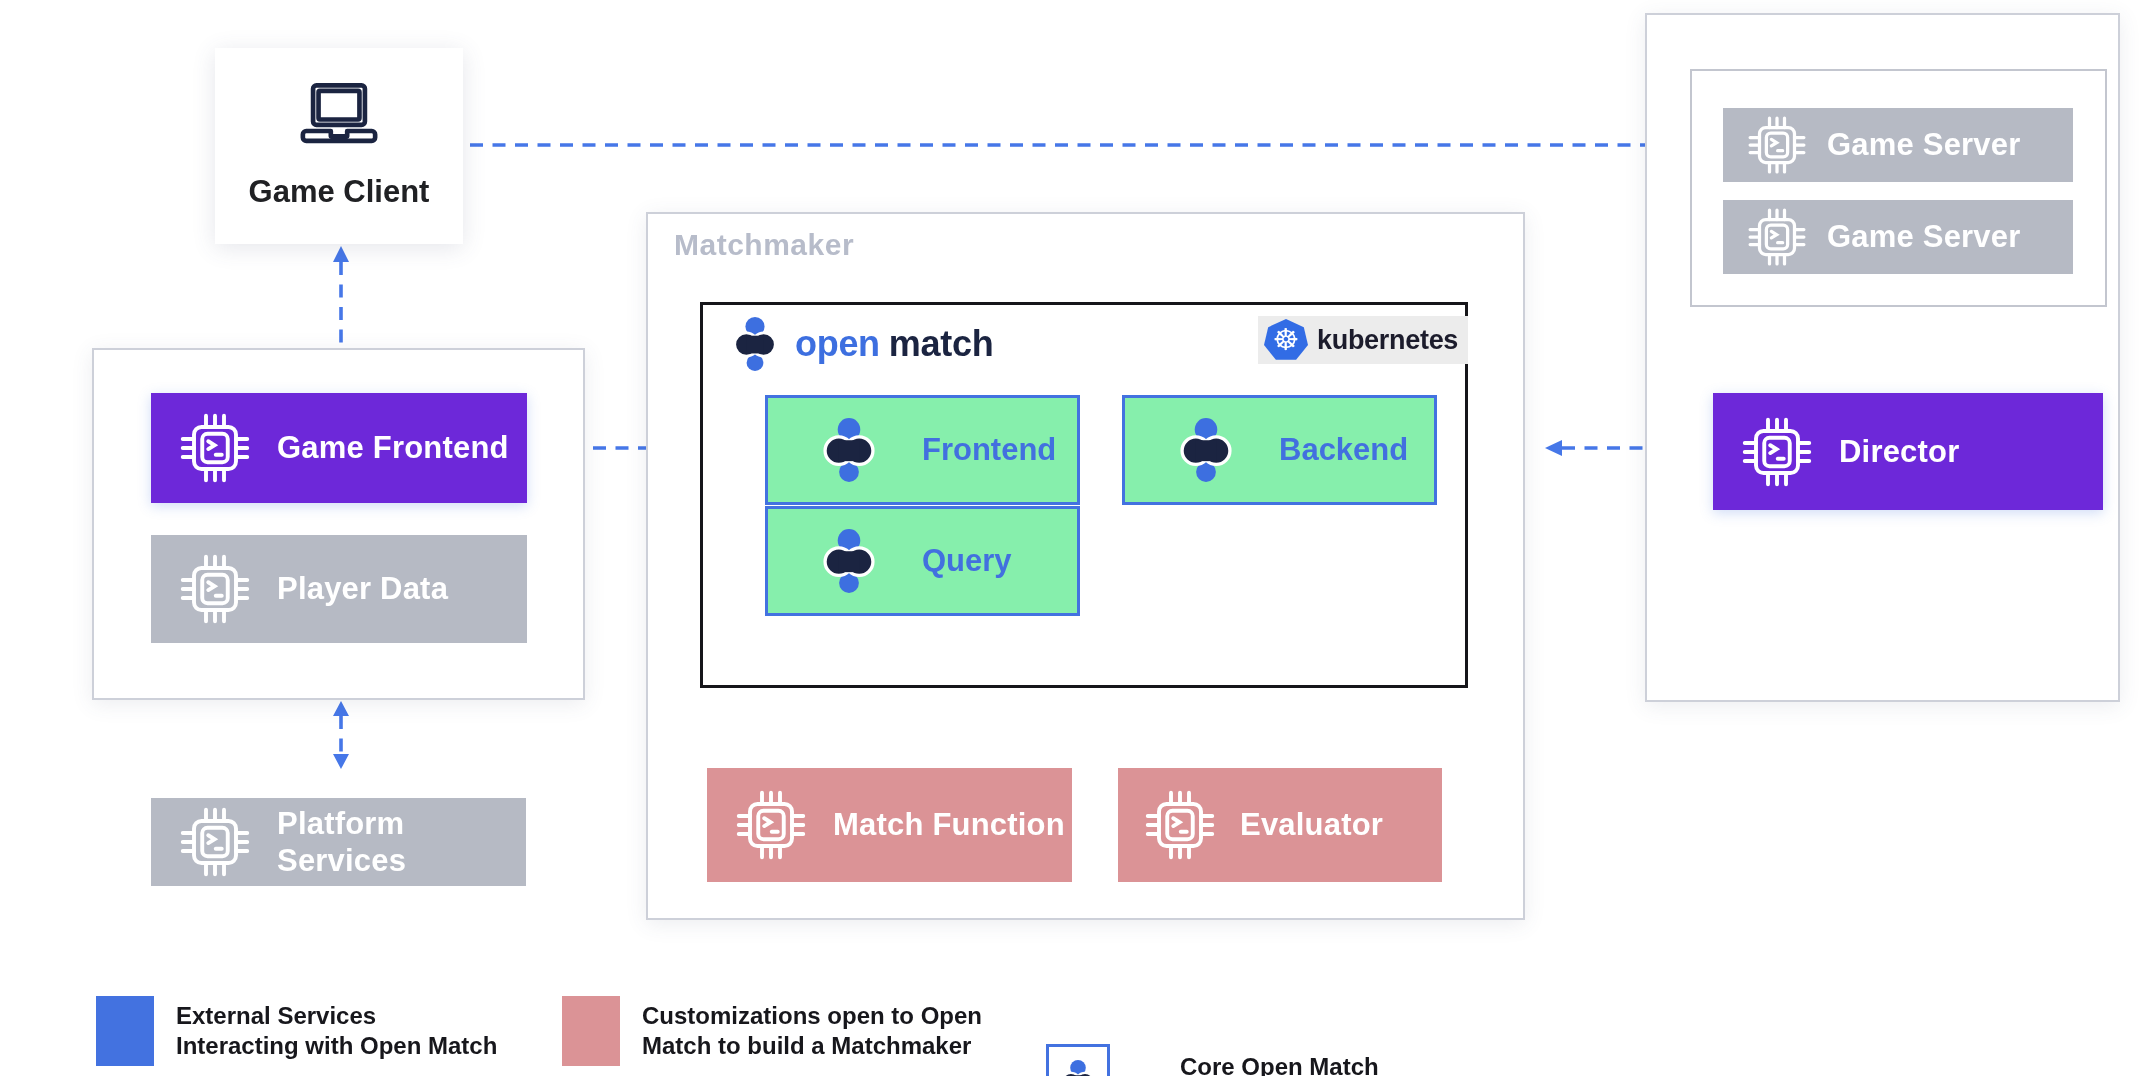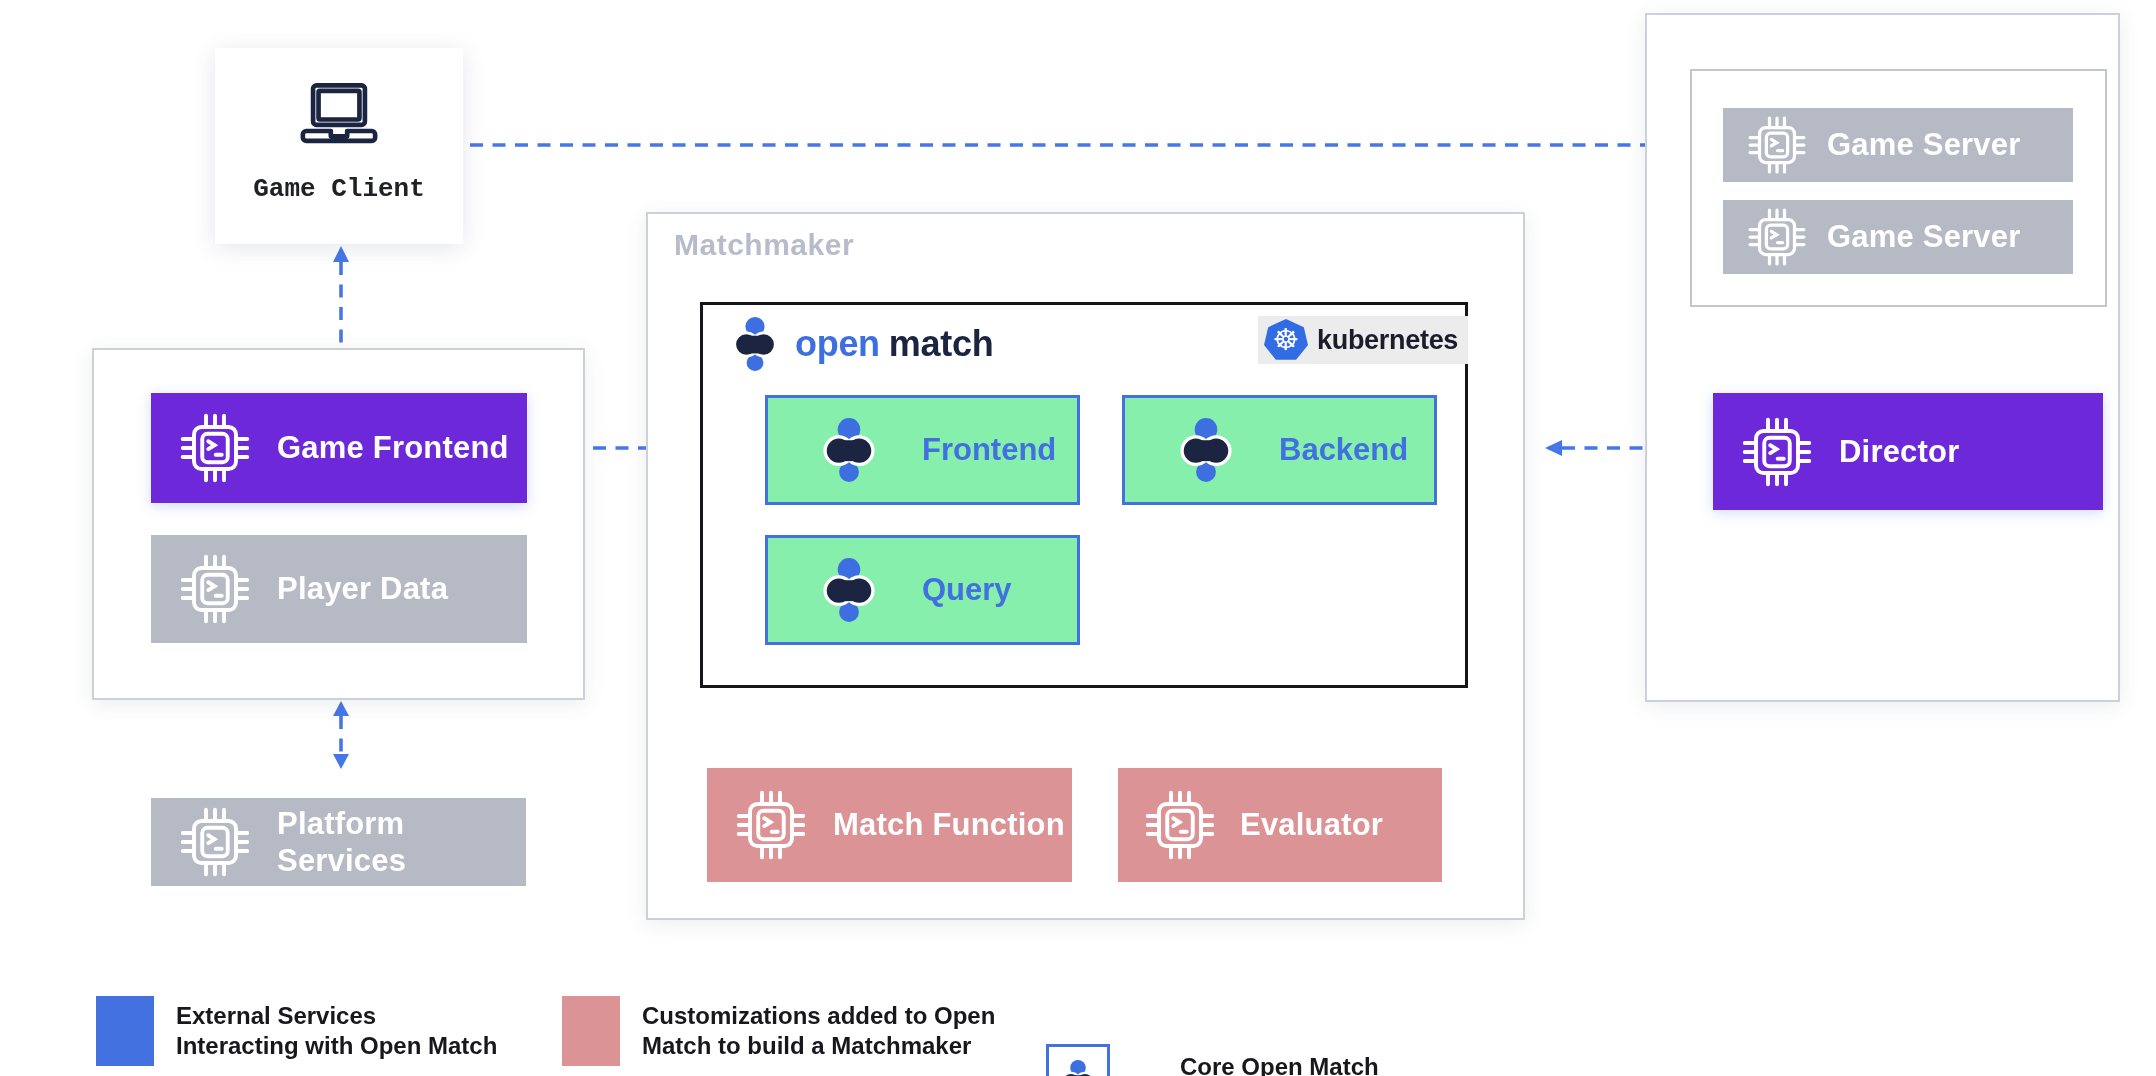--- a/index.html
+++ b/index.html
@@ -21,21 +21,21 @@
   .bar-gray{background:#b6bac4;}
   .bar-pink{background:#db9396;}
   .chip-wrap{width:72px;height:72px;margin:0 26px 0 28px;flex:0 0 auto;}
 
   
   .om-box{background:#86efac;border:3px solid #4372e0;display:flex;align-items:center;}
   .om-box .label{color:#4270df;font-weight:bold;font-size:31px;}
   .om-mark-wrap{width:58px;height:66px;margin:0 44px 0 52px;flex:0 0 auto;}
 
   
-  .gc-label{font-size:26px;font-weight:bold;color:#202124;text-align:center;font-family:Liberation Mono, monospace;}
+  .gc-label{font-size:31px;font-weight:bold;color:#202124;text-align:center;}
   .mm-title{font-size:30px;font-weight:bold;color:#b7bcca;letter-spacing:.5px;}
   .two-line .label{line-height:37px;}
 
   
   .om-logo{display:flex;align-items:center;}
   .om-logo .wordmark{font-size:36px;font-weight:bold;letter-spacing:-.3px;margin-left:16px;}
   .om-logo .w-open{color:#3d6fe0;}
   .om-logo .w-match{color:#1b2441;margin-left:9px;}
 
   
@@ -183,21 +183,21 @@
     <span class="label">Frontend</span>
   </div>
 
   <div class="abs om-box" style="left:1122px;top:395px;width:315px;height:110px;">
     <svg class="om-mark-wrap" viewBox="0 0 40 48">
         <use href="#om-mark"></use>
       </svg>
     <span class="label">Backend</span>
   </div>
 
-  <div class="abs om-box" style="left:765px;top:535px;width:315px;height:110px;">
+  <div class="abs om-box" style="left:765px;top:506px;width:315px;height:110px;">
     <svg class="om-mark-wrap" viewBox="0 0 40 48">
         <use href="#om-mark"></use>
       </svg>
     <span class="label">Query</span>
   </div>
 
   <div class="abs bar bar-pink" style="left:707px;top:768px;width:365px;height:114px;">
     <svg class="chip-wrap" viewBox="0 0 48 48">
         <use href="#chip"></use>
       </svg>
@@ -239,21 +239,21 @@
     <div class="legend-swatch" style="background:#4372e0;"></div>
     <div class="legend-text">
       <span style="display:block">External Services</span>
       <span style="display:block">Interacting with Open Match</span>
     </div>
   </div>
 
   <div class="abs legend-item" style="left:562px;top:996px;">
     <div class="legend-swatch" style="background:#db9396;"></div>
     <div class="legend-text">
-      <span style="display:block">Customizations added to Open</span>
+      <span style="display:block">Customizations open to Open</span>
       <span style="display:block">Match to build a Matchmaker</span>
     </div>
   </div>
 
   <div class="abs legend-item" style="left:1046px;top:1044px;gap:48px;">
     <div class="legend-core-swatch">
       <svg width="38" height="46" viewBox="0 0 40 48">
           <use href="#om-mark"></use>
         </svg>
     </div>

